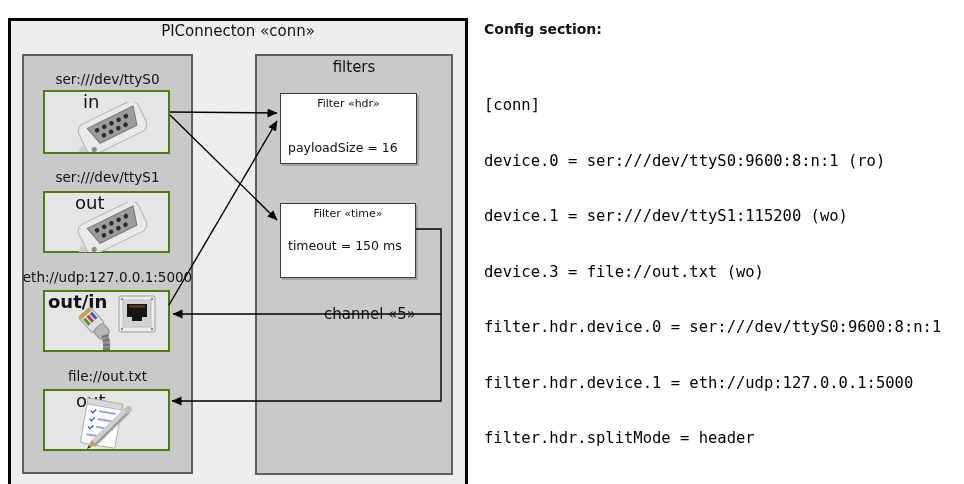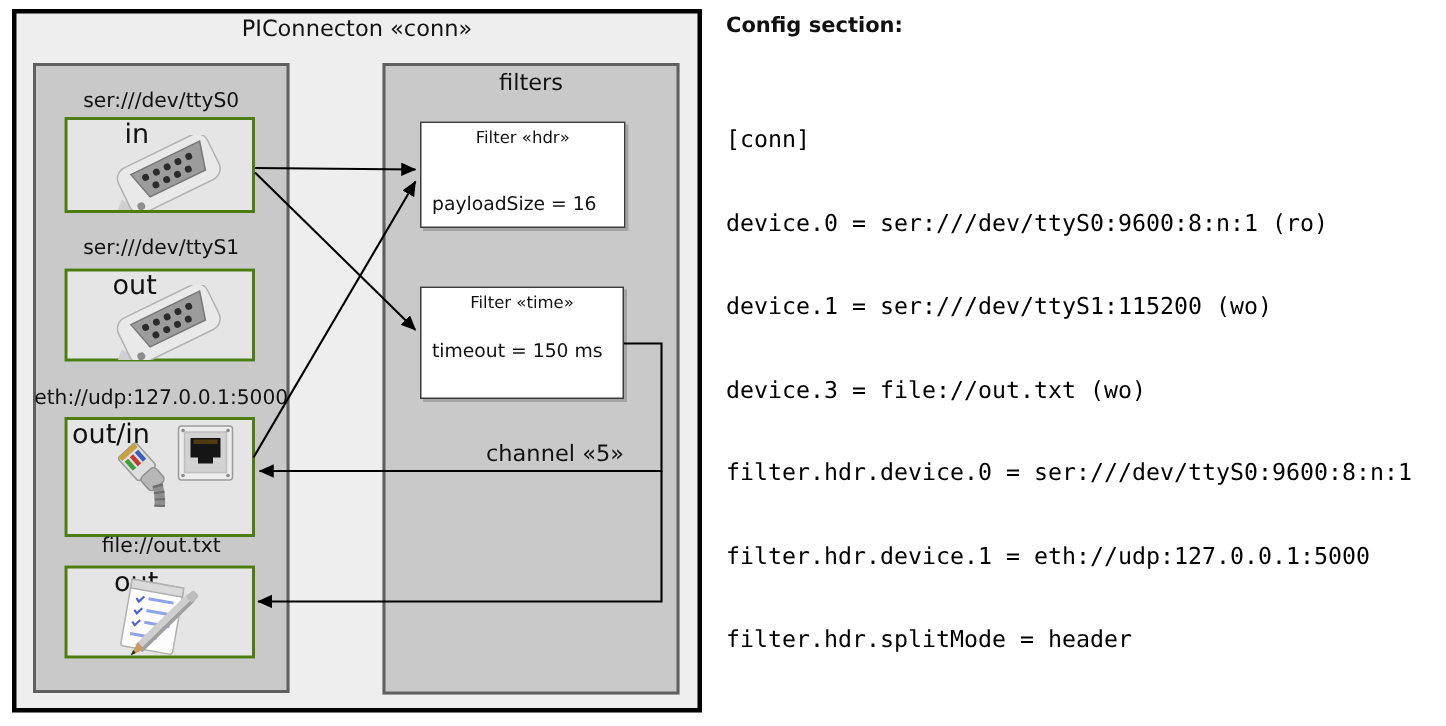--- a/index.html
+++ b/index.html
@@ -1,18 +1,18 @@
 <!DOCTYPE html>
 <html><head>
 <meta charset="utf-8">
 <style>
   html,body{margin:0;padding:0;background:#fff;}
   #root{position:relative;width:964px;height:484px;background:#ffffff;
         font-family:"DejaVu Sans","Liberation Sans",sans-serif;color:#111;overflow:hidden;}
-  .abs{position:absolute;}
+  .abs{position:absolute;margin-top:12px;}
   
   .frame{left:8px;top:6px;width:460px;height:469px;box-sizing:border-box;
          border:3px solid #000;background:#eeeeee;}
   .dtitle{left:8px;top:10px;width:460px;text-align:center;font-size:15px;}
   .group{box-sizing:border-box;background:#c9c9c9;border:2px solid #5f5f5f;}
   .filters-label{left:255px;top:46px;width:198px;text-align:center;font-size:15px;}
   .dev-label{left:22px;width:171px;text-align:center;font-size:13.5px;white-space:nowrap;}
   .dev-box{left:43px;width:127px;box-sizing:border-box;background:#e5e5e5;border:2px solid #4d7c0f;}
   .dir{position:absolute;font-size:18px;line-height:20px;white-space:nowrap;}
   .fbox{box-sizing:border-box;background:#fff;border:1.5px solid #3c3c3c;
@@ -77,21 +77,21 @@
         <circle cx="-14" cy="3.5" r="2.3" fill="#2b2b2b"></circle>
           <circle cx="-6" cy="3.5" r="2.3" fill="#2b2b2b"></circle>
         <circle cx="2" cy="3.5" r="2.3" fill="#2b2b2b"></circle>
           <circle cx="10" cy="3.5" r="2.3" fill="#2b2b2b"></circle>
         <circle cx="-29" cy="12" r="2.6" fill="#8d8d8d"></circle>
       </g>
     </svg>
   </div>
 
   <div class="abs dev-label" style="top:257px;">eth://udp:127.0.0.1:5000</div>
-  <div class="abs dev-box" style="top:278px;height:80px;">
+  <div class="abs dev-box" style="top:278px;height:62px;font-weight:bold;">
     <span class="dir" style="left:3px;top:0px;">out/in</span>
     <svg class="icon-svg" style="left:10px;top:2px;" width="112" height="56" viewBox="0 0 112 56">
       <rect x="64" y="2" width="36" height="36" rx="2" fill="#ececec" stroke="#9a9a9a"></rect>
       <rect x="68" y="6" width="28" height="27" fill="#d2d2d2" stroke="#bdbdbd"></rect>
       <path d="M72,10 h20 v13 h-5 v4 h-10 v-4 h-5 z" fill="#151515"></path>
       <rect x="74" y="11" width="16" height="3" fill="#4c3c10"></rect>
       <circle cx="67" cy="5" r="1.2" fill="#8a8a8a"></circle>
         <circle cx="97" cy="5" r="1.2" fill="#8a8a8a"></circle>
       <circle cx="67" cy="35" r="1.2" fill="#8a8a8a"></circle>
         <circle cx="97" cy="35" r="1.2" fill="#8a8a8a"></circle>

